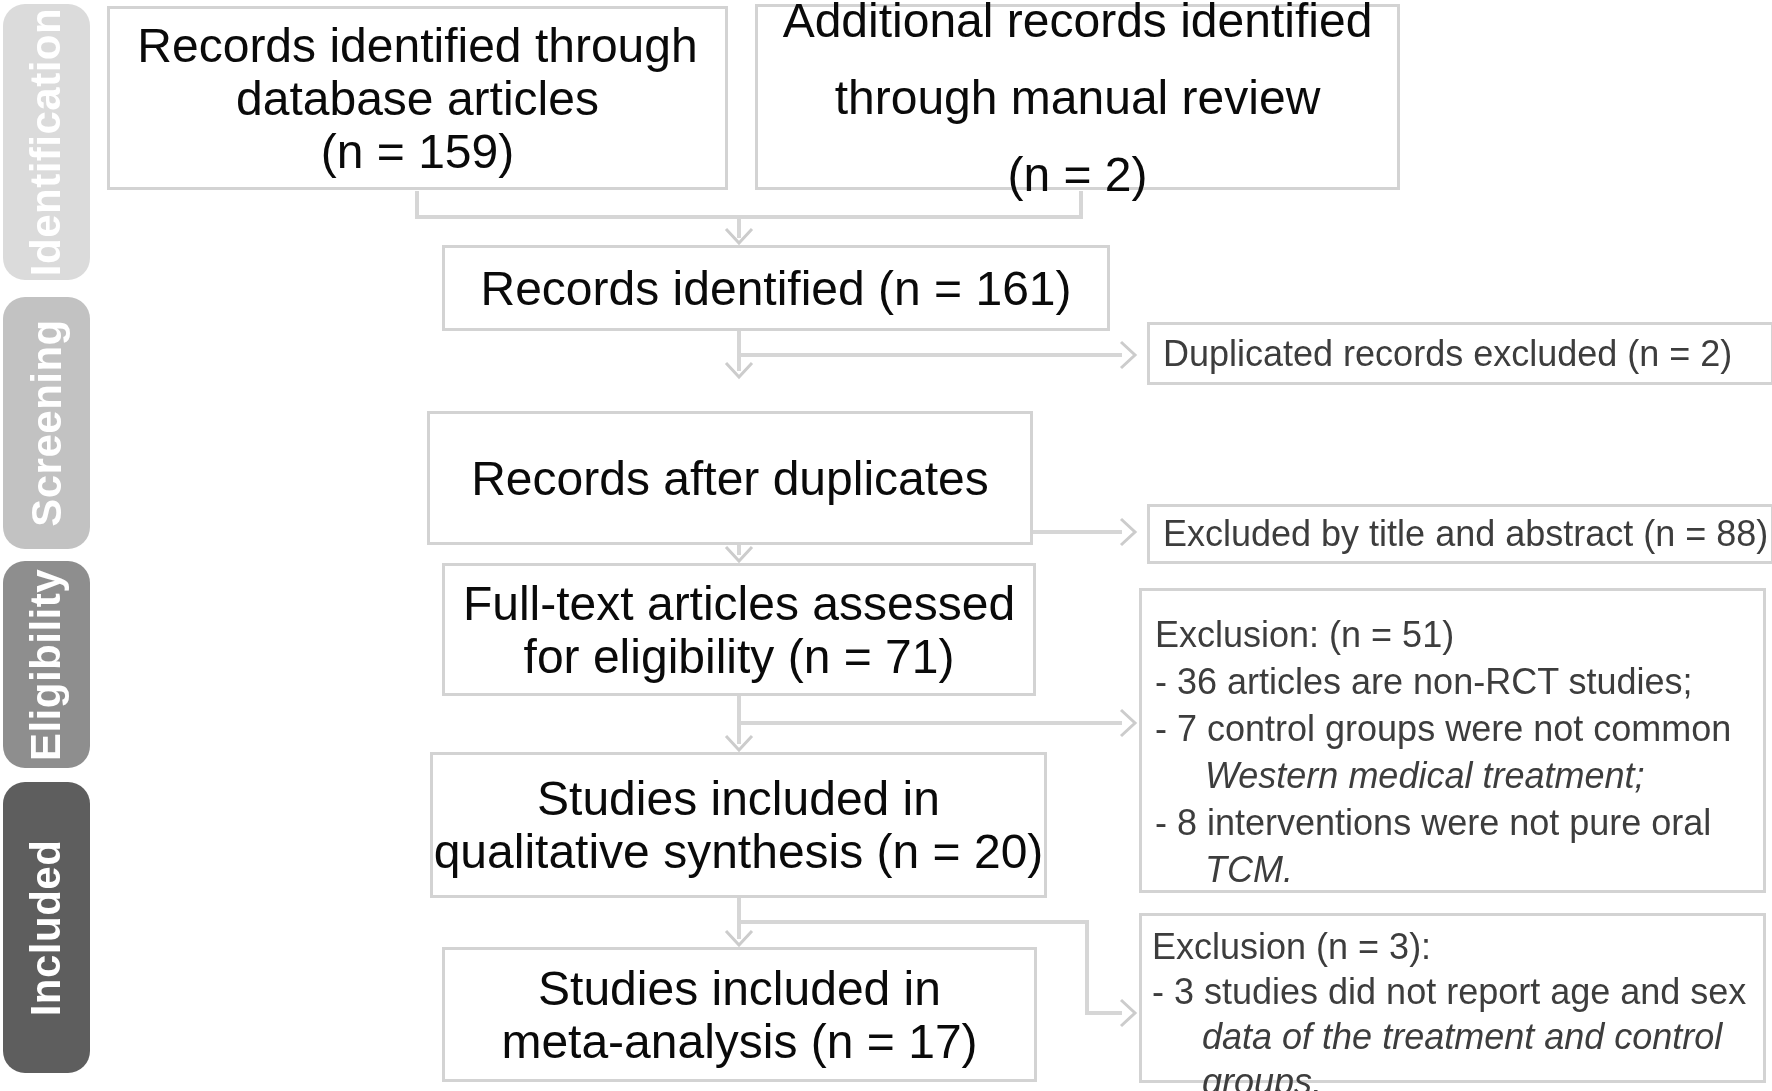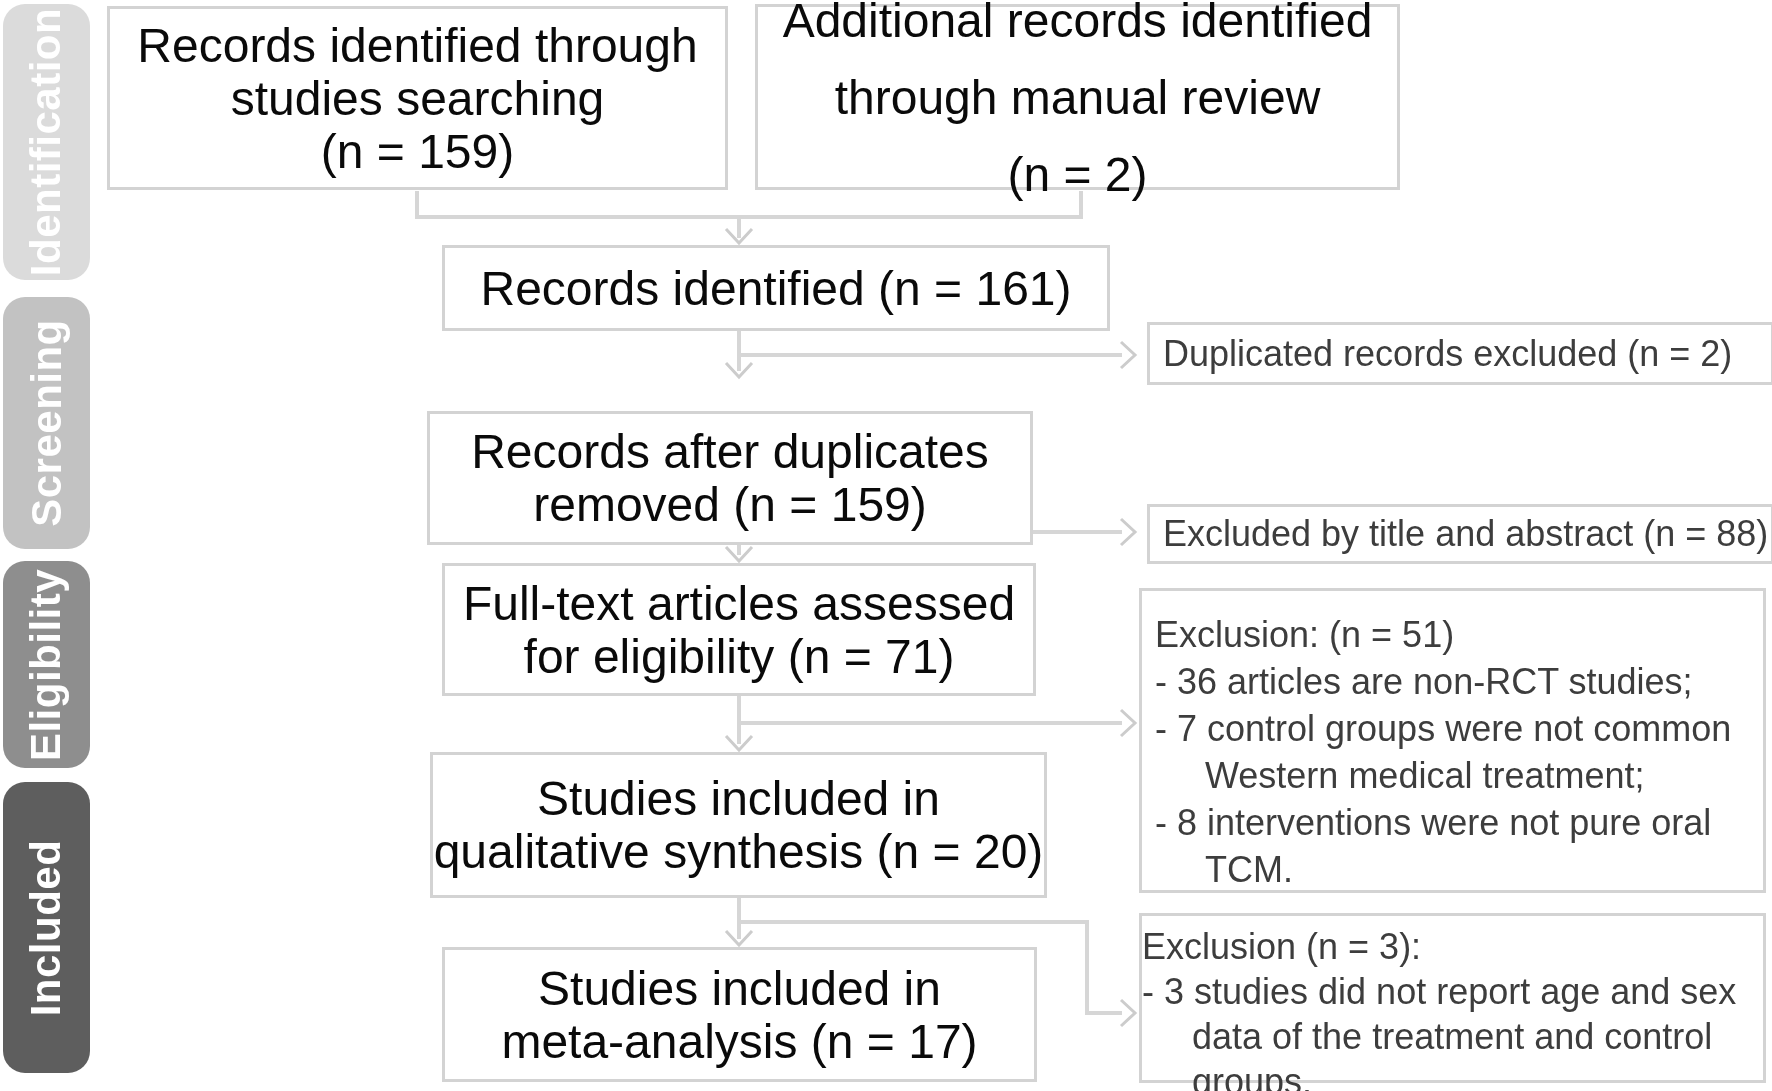--- a/index.html
+++ b/index.html
@@ -52,22 +52,22 @@
   .xbox{
     position:absolute;left:1139px;width:627px;
     background:#ffffff;border:3px solid #d3d3d3;box-sizing:border-box;
     color:#3d3d3d;font-size:36px;z-index:1;
   }
   .xbox .ln{white-space:nowrap;}
   .xbox.center{display:flex;align-items:center;padding-left:13px;margin-left:8px;}
   #xbox-dup  {top:322px;height:63px;}
   #xbox-title{top:504px;height:60px;}
   #xbox-full {top:588px;height:305px;padding:20px 0 6px 13px;line-height:47px;}
-  #xbox-meta {top:913px;height:170px;padding:8px 0 0 0;line-height:45px;}
-  .indent{padding-left:50px;}
+  #xbox-meta {top:913px;height:170px;padding:8px 0 0 10px;line-height:45px;}
+  .indent{padding-left:50px;font-style:italic;}
 </style>
 </head>
 <body>
 
 <div class="canvas">
 
   <svg class="wires" viewBox="0 0 1772 1091" xmlns="http://www.w3.org/2000/svg">
 
     <path d="M417 191 L417 217 L1081 217 L1081 191"></path>
     <path d="M739 217 L739 238"></path>
@@ -102,37 +102,36 @@
   </div>
   <div class="stage eligibility">
     <span>Eligibility</span>
   </div>
   <div class="stage included">
     <span>Included</span>
   </div>
 
   <div class="fbox" id="box-db">
     <div class="ln">Records identified through</div>
-    <div class="ln">studies searching</div>
+    <div class="ln">database articles</div>
     <div class="ln">(n = 159)</div>
   </div>
 
   <div class="fbox" id="box-manual">
     <div class="ln">Additional records identified</div>
     <div class="ln">through manual review</div>
     <div class="ln">(n = 2)</div>
   </div>
 
   <div class="fbox" id="box-identified">
     <div class="ln">Records identified (n = 161)</div>
   </div>
 
   <div class="fbox" id="box-dedup">
     <div class="ln">Records after duplicates</div>
-    <div class="ln">removed (n = 159)</div>
   </div>
 
   <div class="fbox" id="box-fulltext">
     <div class="ln">Full-text articles assessed</div>
     <div class="ln">for eligibility (n = 71)</div>
   </div>
 
   <div class="fbox" id="box-qual">
     <div class="ln">Studies included in</div>
     <div class="ln">qualitative synthesis (n = 20)</div>

